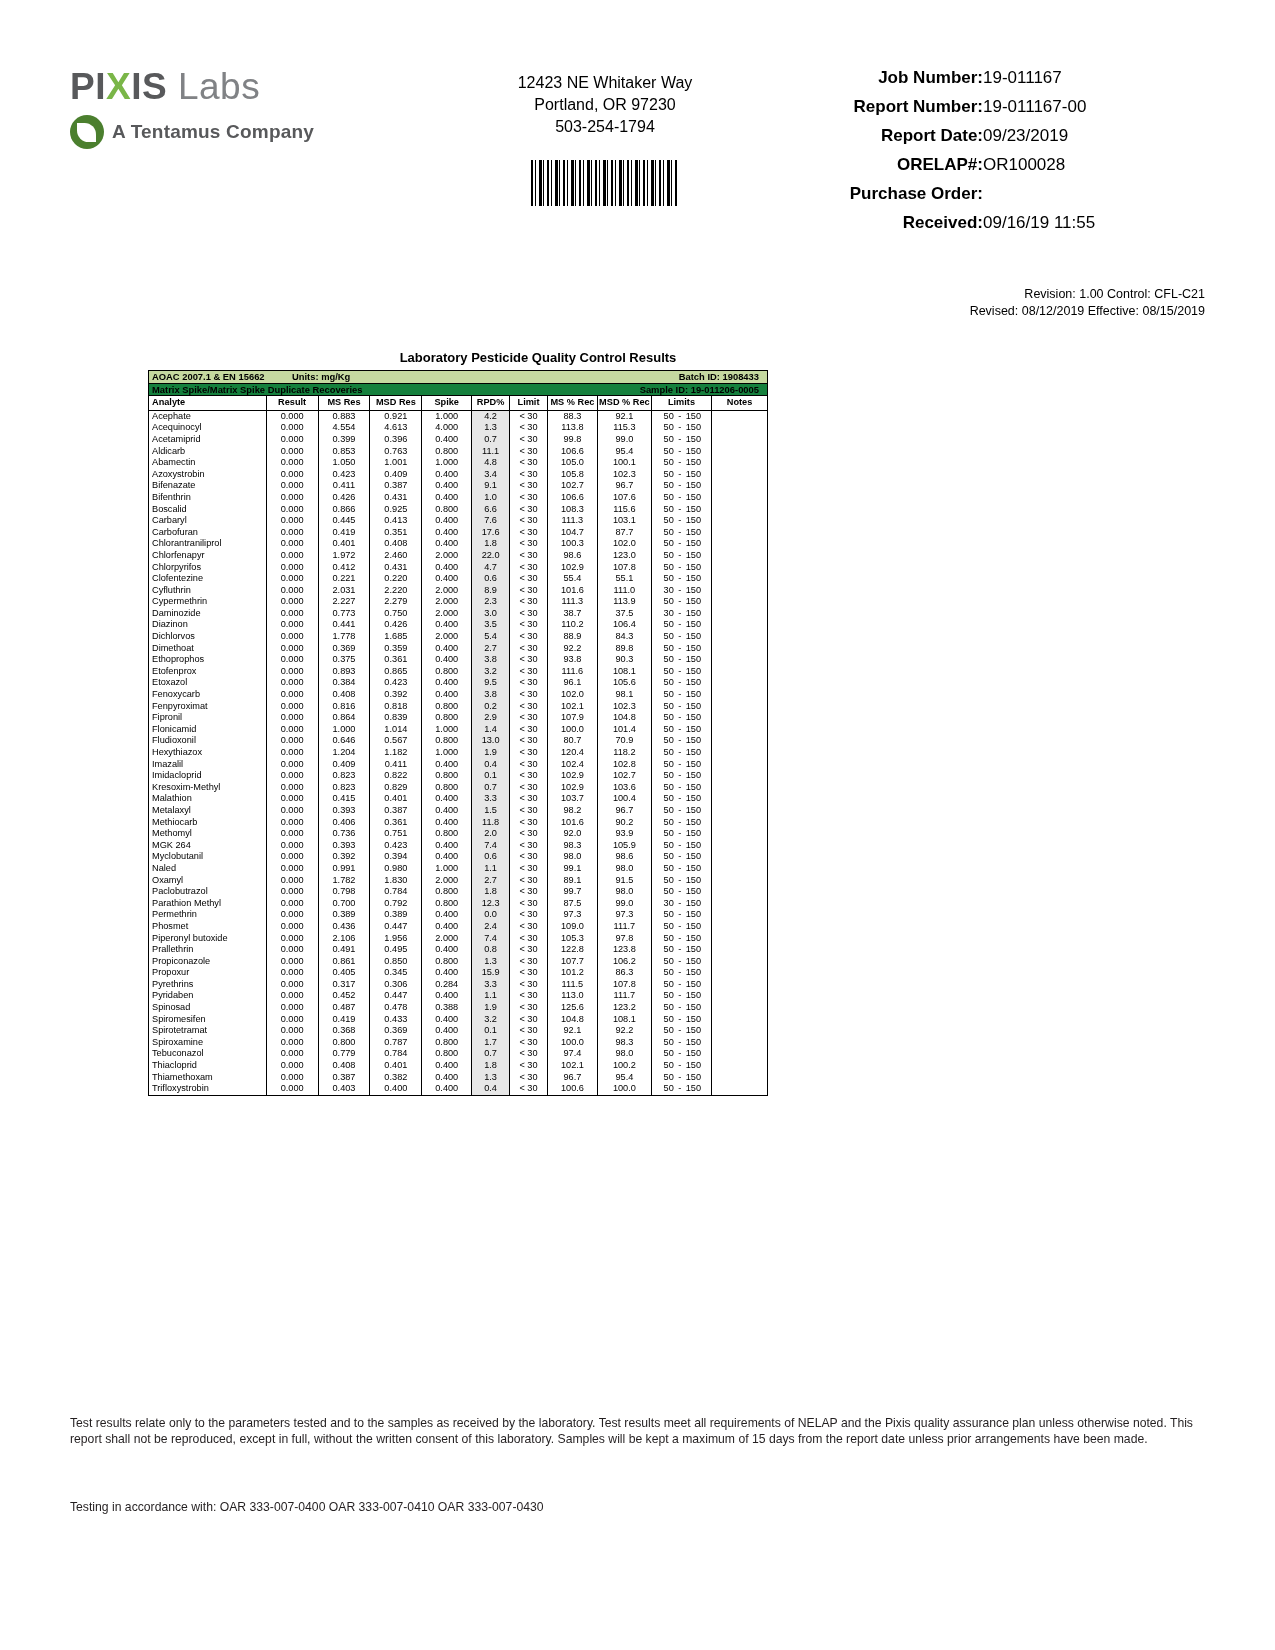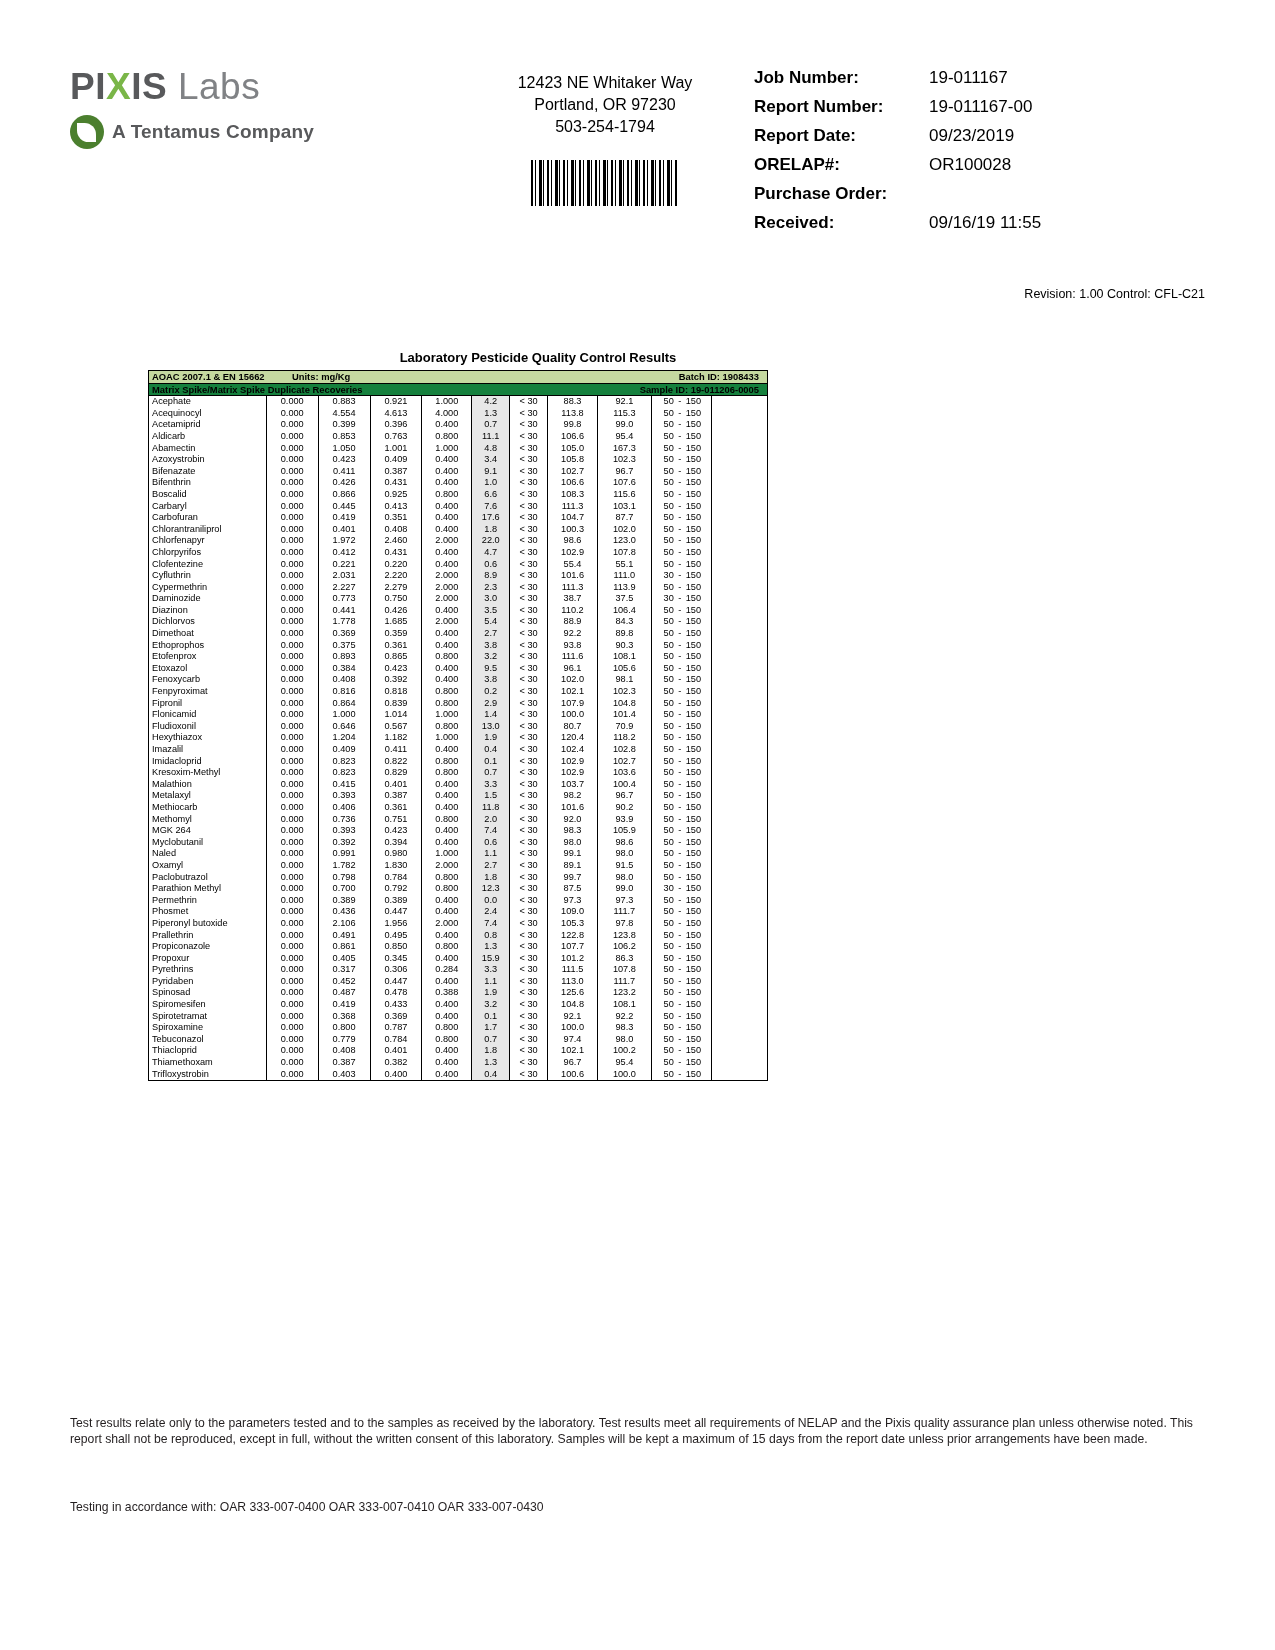--- a/index.html
+++ b/index.html
@@ -98,23 +98,24 @@
       to right,
       #000 0px, #000 2px, #fff 2px, #fff 4px,
       #000 4px, #000 5px, #fff 5px, #fff 8px,
       #000 8px, #000 11px, #fff 11px, #fff 12px,
       #000 12px, #000 13px, #fff 13px, #fff 16px
     );
   }
 
   .meta-block {
     position: absolute;
-    left: 684px;
+    left: 738px;
     top: 10px;
     width: 430px;
+    text-align: right;
   }
   .meta-row {
     display: flex;
     margin-bottom: 9px;
     font-size: 17px;
   }
   .meta-label {
     width: 175px;
     font-weight: bold;
   }
@@ -287,20 +288,21 @@
       </div>
       <div class="meta-row">
         <div class="meta-label">Received:</div>
         <div class="meta-value">09/16/19  11:55</div>
       </div>
     </div>
   </div>
 
   <div class="revision">
     <div>Revision: 1.00 Control: CFL-C21</div>
+    <div>Revised: 08/12/2019 Effective: 08/15/2019</div>
   </div>
 
   <div class="table-title">Laboratory Pesticide Quality Control Results</div>
 
   <table class="qc-table">
     <colgroup>
       <col class="col-analyte">
         <col class="col-result">
         <col class="col-msres">
         <col class="col-msdres">
@@ -325,20 +327,33 @@
         </td>
       </tr>
       <tr>
         <td class="band-white" colspan="13">
           <div class="band-inner">
             <span class="bi-1" style="width:370px;">Matrix Spike/Matrix Spike Duplicate Recoveries</span>
             <span class="bi-3">Sample ID:  19-011206-0005</span>
           </div>
         </td>
       </tr>
+      <tr class="hdr">
+        <td class="left">Analyte</td>
+        <td>Result</td>
+        <td>MS Res</td>
+        <td>MSD Res</td>
+        <td>Spike</td>
+        <td>RPD%</td>
+        <td>Limit</td>
+        <td>MS % Rec</td>
+        <td>MSD % Rec</td>
+        <td colspan="3">Limits</td>
+        <td>Notes</td>
+      </tr>
     </thead>
     <tbody id="tbody">
         <tr>
           <td class="analyte">Acephate</td>
           <td>0.000</td>
           <td>0.883</td>
           <td>0.921</td>
           <td>1.000</td>
           <td class="rpd">4.2</td>
           <td>&lt; 30</td>
@@ -396,21 +411,21 @@
         </tr>
         <tr>
           <td class="analyte">Abamectin</td>
           <td>0.000</td>
           <td>1.050</td>
           <td>1.001</td>
           <td>1.000</td>
           <td class="rpd">4.8</td>
           <td>&lt; 30</td>
           <td>105.0</td>
-          <td>167.3</td>
+          <td>100.1</td>
           <td class="col-lim1" style="text-align: right; border-right: none;">50</td>
           <td style="border-left: none; border-right: none;">-</td>
           <td style="text-align: left; border-left: none;">150</td>
           <td></td>
         </tr>
         <tr>
           <td class="analyte">Azoxystrobin</td>
           <td>0.000</td>
           <td>0.423</td>
           <td>0.409</td>

